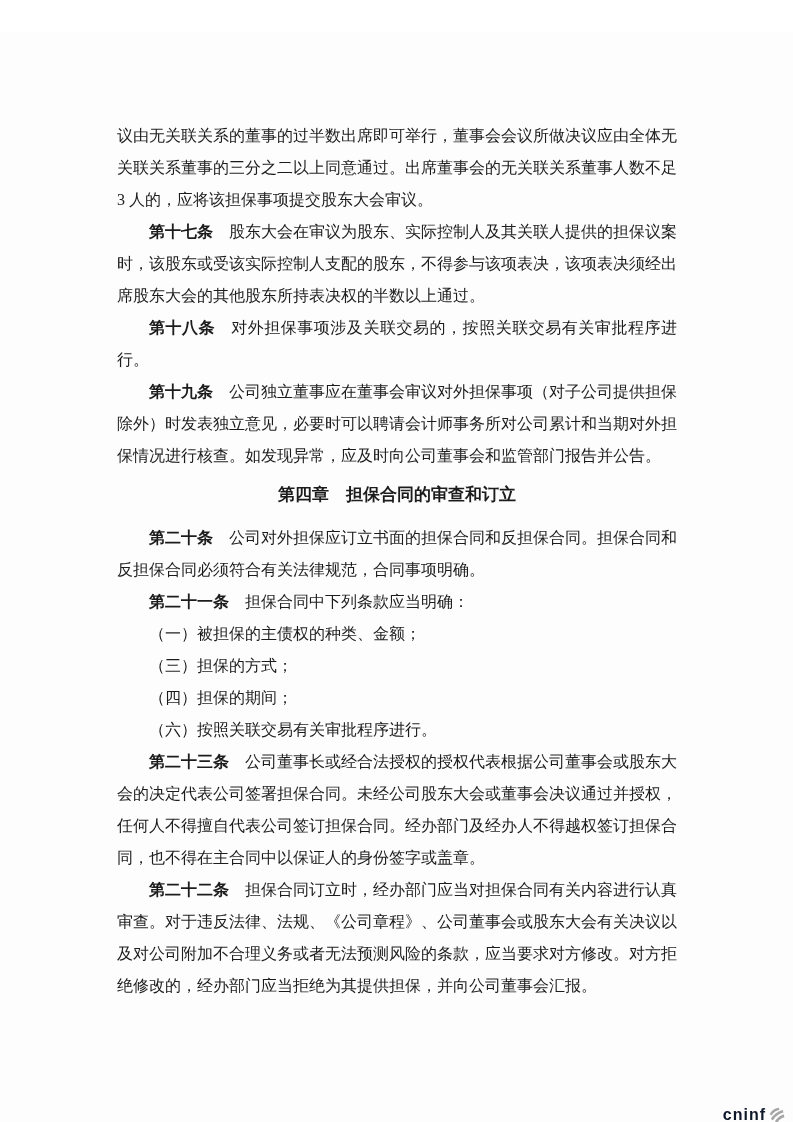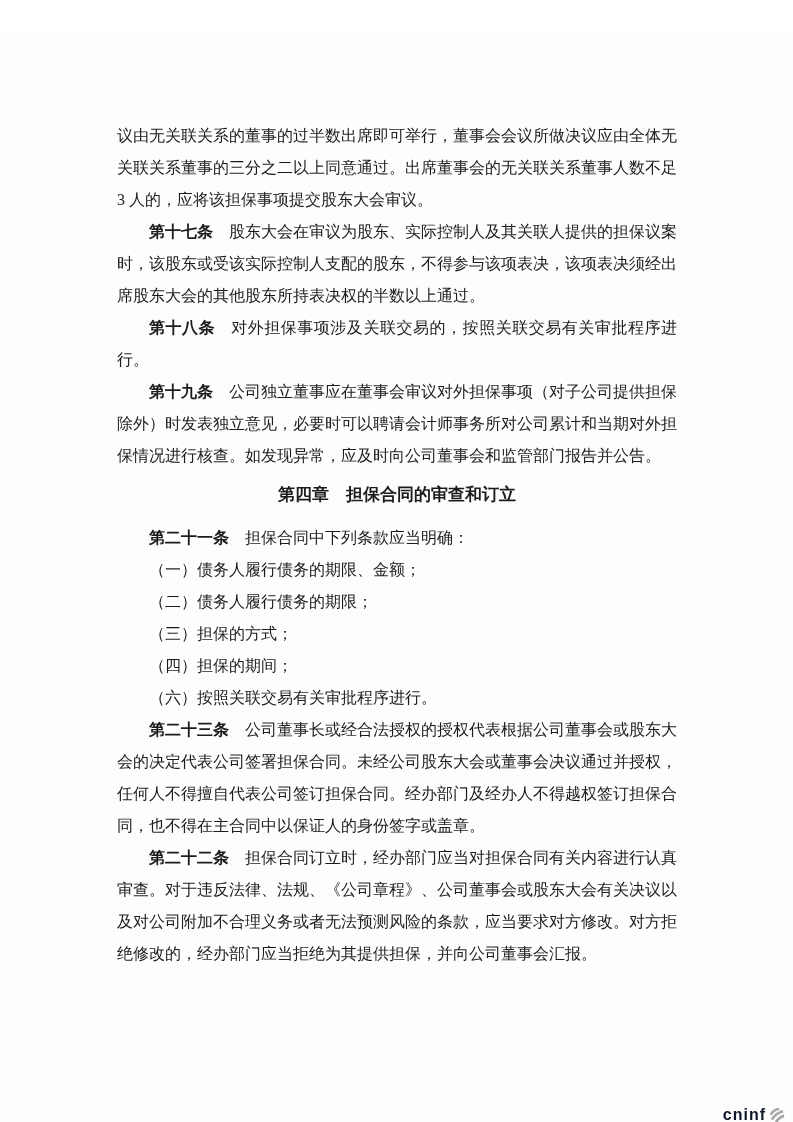--- a/index.html
+++ b/index.html
@@ -79,25 +79,25 @@
     <p>议由无关联关系的董事的过半数出席即可举行，董事会会议所做决议应由全体无关联关系董事的三分之二以上同意通过。出席董事会的无关联关系董事人数不足 3 人的，应将该担保事项提交股东大会审议。</p>
 
     <p class="indent"><span class="article-label">第十七条</span><span>股东大会在审议为股东、实际控制人及其关联人提供的担保议案时，该股东或受该实际控制人支配的股东，不得参与该项表决，该项表决须经出席股东大会的其他股东所持表决权的半数以上通过。</span></p>
 
     <p class="indent"><span class="article-label">第十八条</span><span>对外担保事项涉及关联交易的，按照关联交易有关审批程序进行。</span></p>
 
     <p class="indent"><span class="article-label">第十九条</span><span>公司独立董事应在董事会审议对外担保事项（对子公司提供担保除外）时发表独立意见，必要时可以聘请会计师事务所对公司累计和当期对外担保情况进行核查。如发现异常，应及时向公司董事会和监管部门报告并公告。</span></p>
 
     <p class="chapter-heading"><span class="chapter-number">第四章</span><span>担保合同的审查和订立</span></p>
 
+    <p class="indent"><span class="article-label">第二十条</span><span>公司对外担保应订立书面的担保合同和反担保合同。担保合同和反担保合同必须符合有关法律规范，合同事项明确。</span></p>
 
     <p class="indent"><span class="article-label">第二十一条</span><span>担保合同中下列条款应当明确：</span></p>
 
-    <p class="indent">（一）债务人履行债务的期限、金额；</p>
-    <p class="indent">（二）债务人履行债务的期限；</p>
+    <p class="indent">（一）被担保的主债权的种类、金额；</p>
     <p class="indent">（三）担保的方式；</p>
     <p class="indent">（四）担保的期间；</p>
     <p class="indent">（六）按照关联交易有关审批程序进行。</p>
 
     <p class="indent"><span class="article-label">第二十三条</span><span>公司董事长或经合法授权的授权代表根据公司董事会或股东大会的决定代表公司签署担保合同。未经公司股东大会或董事会决议通过并授权，任何人不得擅自代表公司签订担保合同。经办部门及经办人不得越权签订担保合同，也不得在主合同中以保证人的身份签字或盖章。</span></p>
 
     <p class="indent"><span class="article-label">第二十二条</span><span>担保合同订立时，经办部门应当对担保合同有关内容进行认真审查。对于违反法律、法规、《公司章程》、公司董事会或股东大会有关决议以及对公司附加不合理义务或者无法预测风险的条款，应当要求对方修改。对方拒绝修改的，经办部门应当拒绝为其提供担保，并向公司董事会汇报。</span></p>
 
   </div>
 

